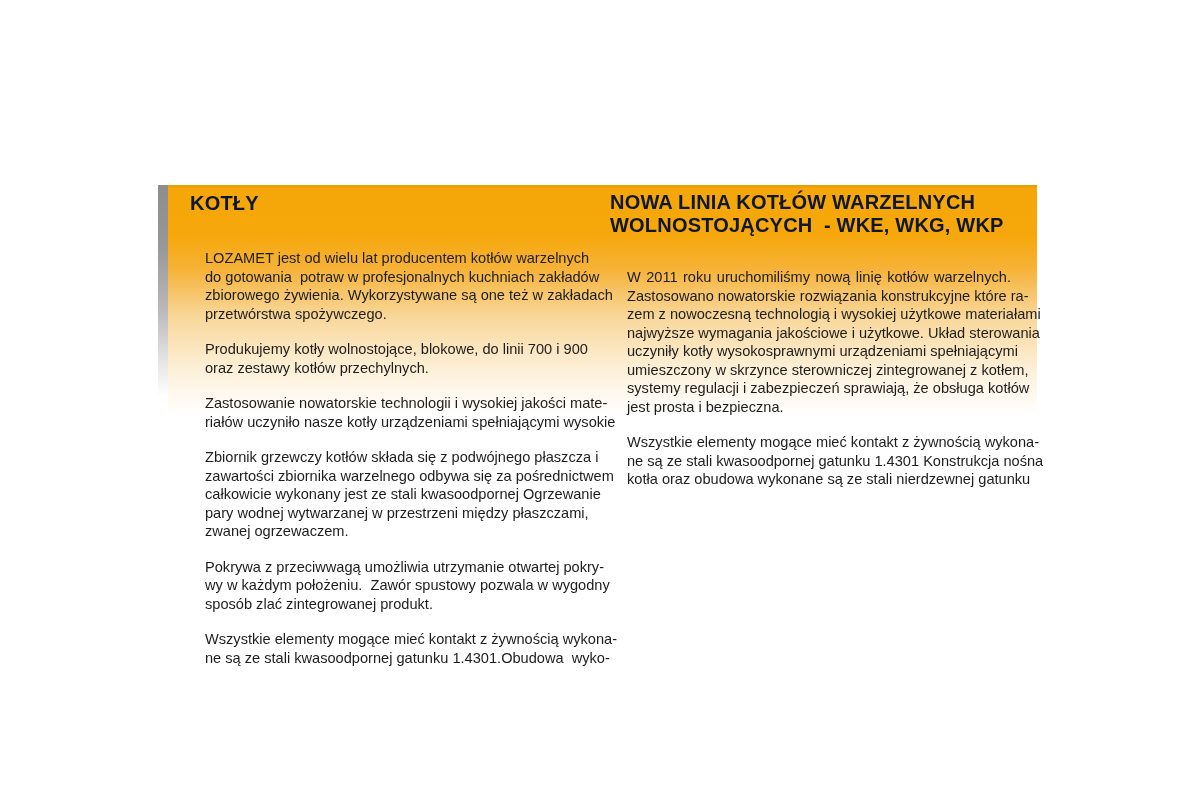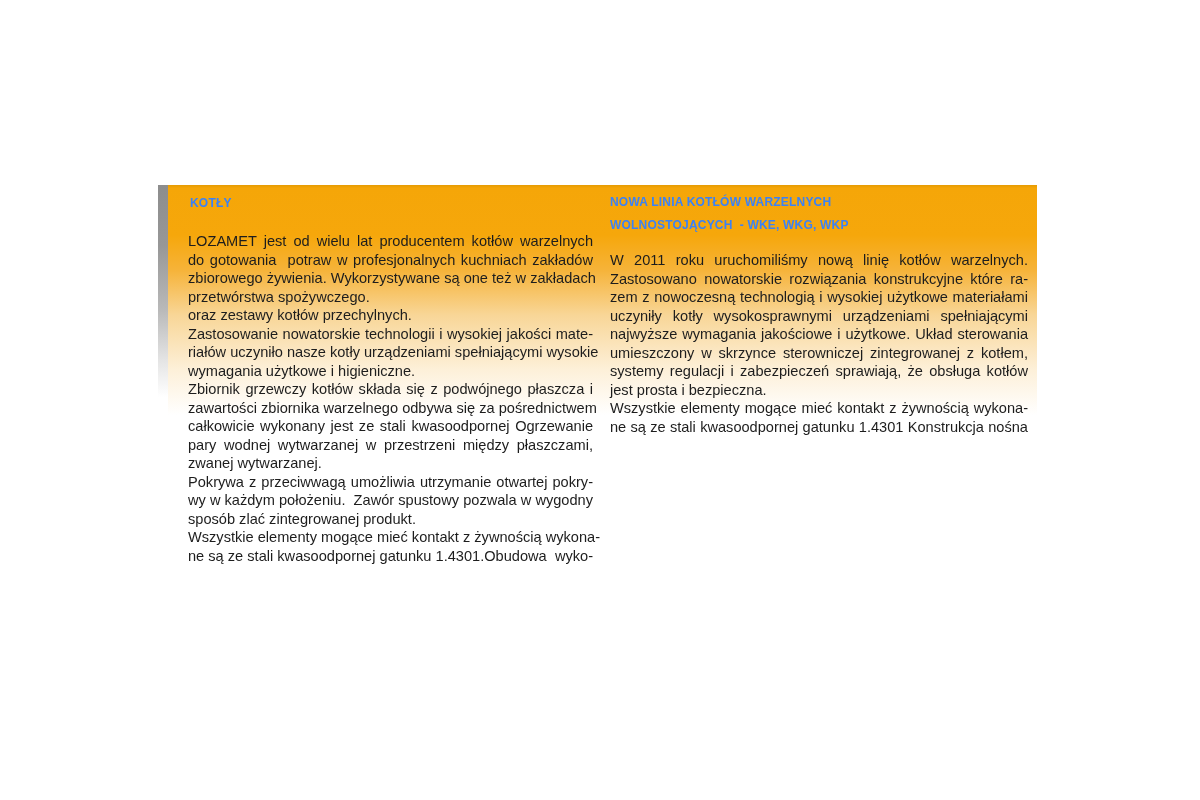--- a/index.html
+++ b/index.html
@@ -48,33 +48,33 @@
       #979797 60px,
       #b9b9b9 125px,
       #e4e4e4 175px,
       #ffffff 212px);
   }
   .col { position: absolute; top: 0; }
   .col-left  { left: 30px;  width: 405px; }
   .col-right { left: 452px; width: 418px; }
   .heading {
     margin: 0;
-    font-size: 12px;
+    font-size: 20px;
     font-weight: bold;
-    color: #3b82f6;
+    color: #0f172a;
     letter-spacing: 0.2px;
     line-height: 23px;
     white-space: nowrap;
   }
   .col-left .heading { position: absolute; left: 2px; top: 7px; }
   .col-right .heading-block { position: absolute; left: 0; top: 6px; }
   .textblock { position: absolute; left: 0; right: 0; }
   .col-left  .textblock { top: 47px; }
   .col-right .textblock { top: 66px; }
-  .para { margin: 0; padding: 0; }
+  .para { margin: 17px; padding: 0; }
   .tline {
     font-size: 14.6px;
     line-height: 18.5px;
     color: #1d1d1d;
     white-space: nowrap;
     text-align: justify;
     text-align-last: justify;
   }
   .tline.tlast { text-align-last: left; }
 </style>
@@ -90,33 +90,33 @@
     <div class="col col-left">
       <h1 class="heading">KOTŁY</h1>
       <div class="textblock">
         <div class="para">
             <div class="tline">LOZAMET jest od wielu lat producentem kotłów warzelnych</div>
             <div class="tline">do gotowania &nbsp;potraw w profesjonalnych kuchniach zakładów</div>
             <div class="tline">zbiorowego żywienia. Wykorzystywane są one też w zakładach</div>
             <div class="tline tlast">przetwórstwa spożywczego.</div>
           </div>
         <div class="para">
+            <div class="tline">Produkujemy kotły wolnostojące, blokowe, do linii 700 i 900</div>
             <div class="tline tlast">oraz zestawy kotłów przechylnych.</div>
           </div>
         <div class="para">
             <div class="tline">Zastosowanie nowatorskie technologii i wysokiej jakości mate-</div>
             <div class="tline">riałów uczyniło nasze kotły urządzeniami spełniającymi wysokie</div>
-            <div class="tline tlast">wymagania użytkowe i higieniczne.</div>
           </div>
         <div class="para">
             <div class="tline">Zbiornik grzewczy kotłów składa się z podwójnego płaszcza i</div>
             <div class="tline">zawartości zbiornika warzelnego odbywa się za pośrednictwem</div>
             <div class="tline">całkowicie wykonany jest ze stali kwasoodpornej Ogrzewanie</div>
             <div class="tline">pary wodnej wytwarzanej w przestrzeni między płaszczami,</div>
-            <div class="tline tlast">zwanej wytwarzanej.</div>
+            <div class="tline tlast">zwanej ogrzewaczem.</div>
           </div>
         <div class="para">
             <div class="tline">Pokrywa z przeciwwagą umożliwia utrzymanie otwartej pokry-</div>
             <div class="tline">wy w każdym położeniu. &nbsp;Zawór spustowy pozwala w wygodny</div>
             <div class="tline tlast">sposób zlać zintegrowanej produkt.</div>
           </div>
         <div class="para">
             <div class="tline">Wszystkie elementy mogące mieć kontakt z żywnością wykona-</div>
             <div class="tline">ne są ze stali kwasoodpornej gatunku 1.4301.Obudowa &nbsp;wyko-</div>
           </div>
@@ -126,27 +126,28 @@
     <div class="col col-right">
       <div class="heading-block">
         <div class="heading">NOWA LINIA KOTŁÓW WARZELNYCH</div>
         <div class="heading">WOLNOSTOJĄCYCH &nbsp;- WKE, WKG, WKP</div>
       </div>
       <div class="textblock">
         <div class="para">
             <div class="tline">W 2011 roku uruchomiliśmy nową linię kotłów warzelnych.</div>
             <div class="tline">Zastosowano nowatorskie rozwiązania konstrukcyjne które ra-</div>
             <div class="tline">zem z nowoczesną technologią i wysokiej użytkowe materiałami</div>
+            <div class="tline">najwyższe wymagania jakościowe i użytkowe. Układ sterowania</div>
             <div class="tline">uczyniły kotły wysokosprawnymi urządzeniami spełniającymi</div>
-            <div class="tline">najwyższe wymagania jakościowe i użytkowe. Układ sterowania</div>
             <div class="tline">umieszczony w skrzynce sterowniczej zintegrowanej z kotłem,</div>
             <div class="tline">systemy regulacji i zabezpieczeń sprawiają, że obsługa kotłów</div>
             <div class="tline tlast">jest prosta i bezpieczna.</div>
           </div>
         <div class="para">
             <div class="tline">Wszystkie elementy mogące mieć kontakt z żywnością wykona-</div>
             <div class="tline">ne są ze stali kwasoodpornej gatunku 1.4301 Konstrukcja nośna</div>
+            <div class="tline">kotła oraz obudowa wykonane są ze stali nierdzewnej gatunku</div>
           </div>
       </div>
     </div>
 
   </div>
 </div>
 
 </body></html>

